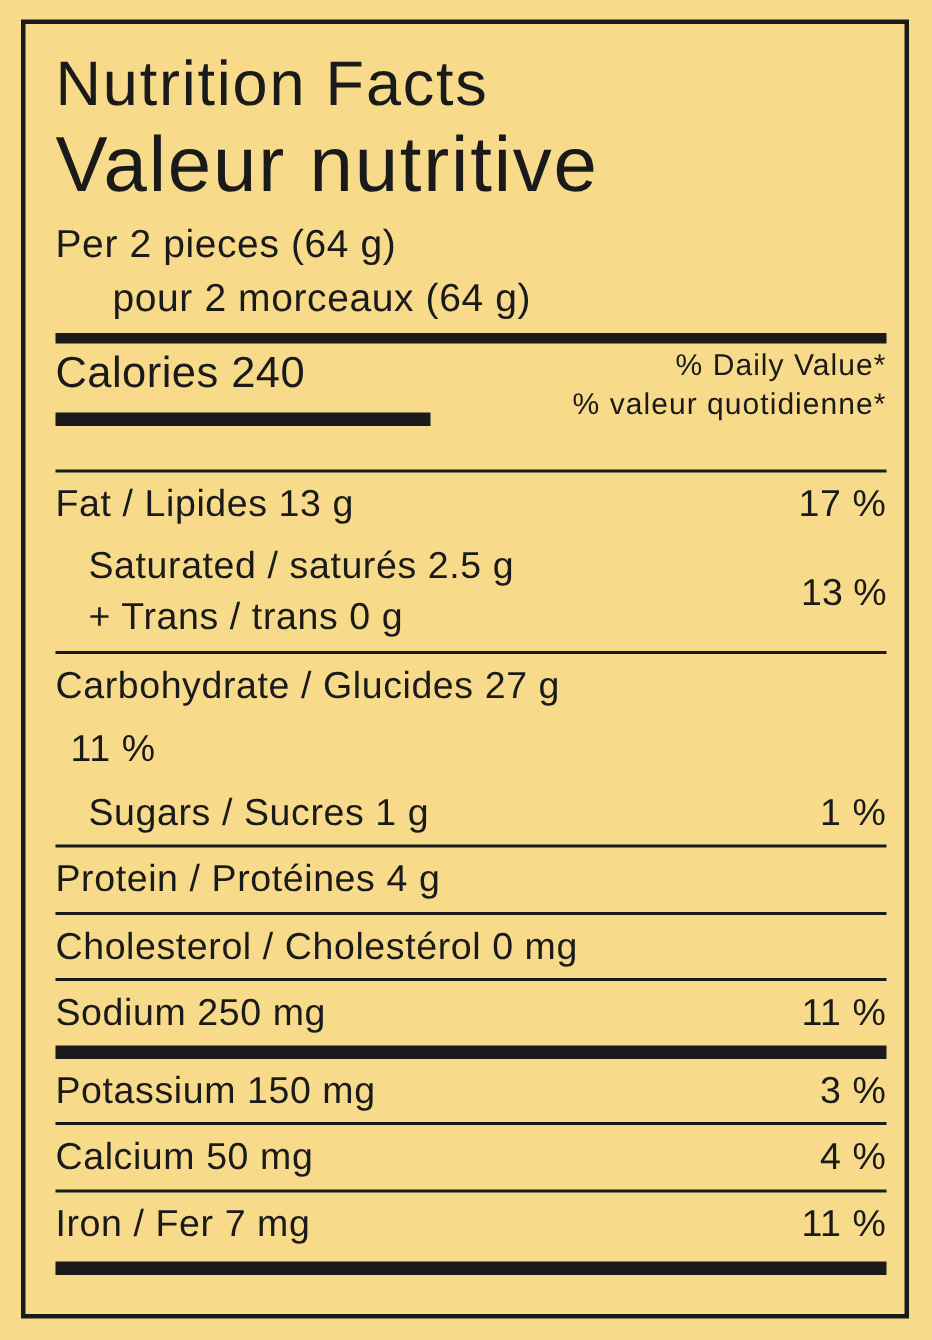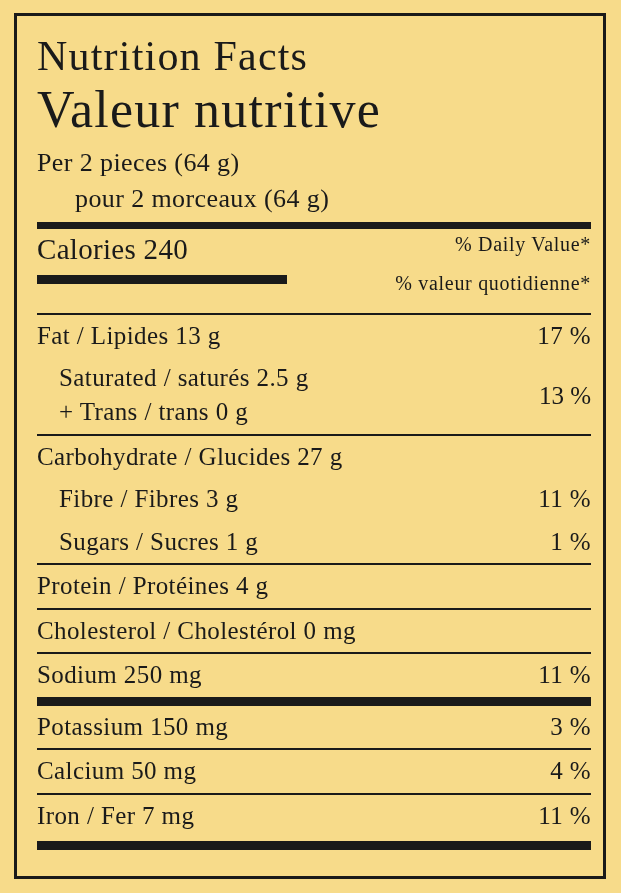--- a/index.html
+++ b/index.html
@@ -16,21 +16,20 @@
   }
   .panel {
     position: absolute;
     left: 14px;
     top: 13px;
     width: 592px;
     height: 866px;
     box-sizing: border-box;
     border: 3px solid #1a1a1a;
     background: #f7db8a;
-    font-family: Liberation Serif, serif;
   }
   .inner {
     position: absolute;
     left: 20px;
     top: 10px;
     right: 12px;
     bottom: 6px;
   }
   .title-en {
     font-size: 42px;
@@ -91,21 +90,21 @@
     position: absolute;
     right: 0;
     top: 4px;
     font-size: 20px;
     letter-spacing: 0.7px;
     white-space: nowrap;
   }
   .dv-fr {
     position: absolute;
     right: 0;
-    top: 43px;
+    top: 30px;
     font-size: 20px;
     letter-spacing: 0.7px;
     white-space: nowrap;
   }
 
   .line {
     position: relative;
     display: flex;
     align-items: flex-start;
     justify-content: space-between;
@@ -181,21 +180,20 @@
       <div class="grp-pct">13 %</div>
     </div>
 
     <div class="rule rule-thin"></div>
     <div class="line">
       <span class="label">Carbohydrate / Glucides  27 g</span>
       <span class="pct"></span>
     </div>
 
     <div class="line indent">
-      <span class="label">Fibre / Fibres 3 g</span>
       <span class="pct">11 %</span>
     </div>
 
     <div class="line indent">
       <span class="label">Sugars / Sucres  1 g</span>
       <span class="pct">1 %</span>
     </div>
 
     <div class="rule rule-thin"></div>
     <div class="line">

